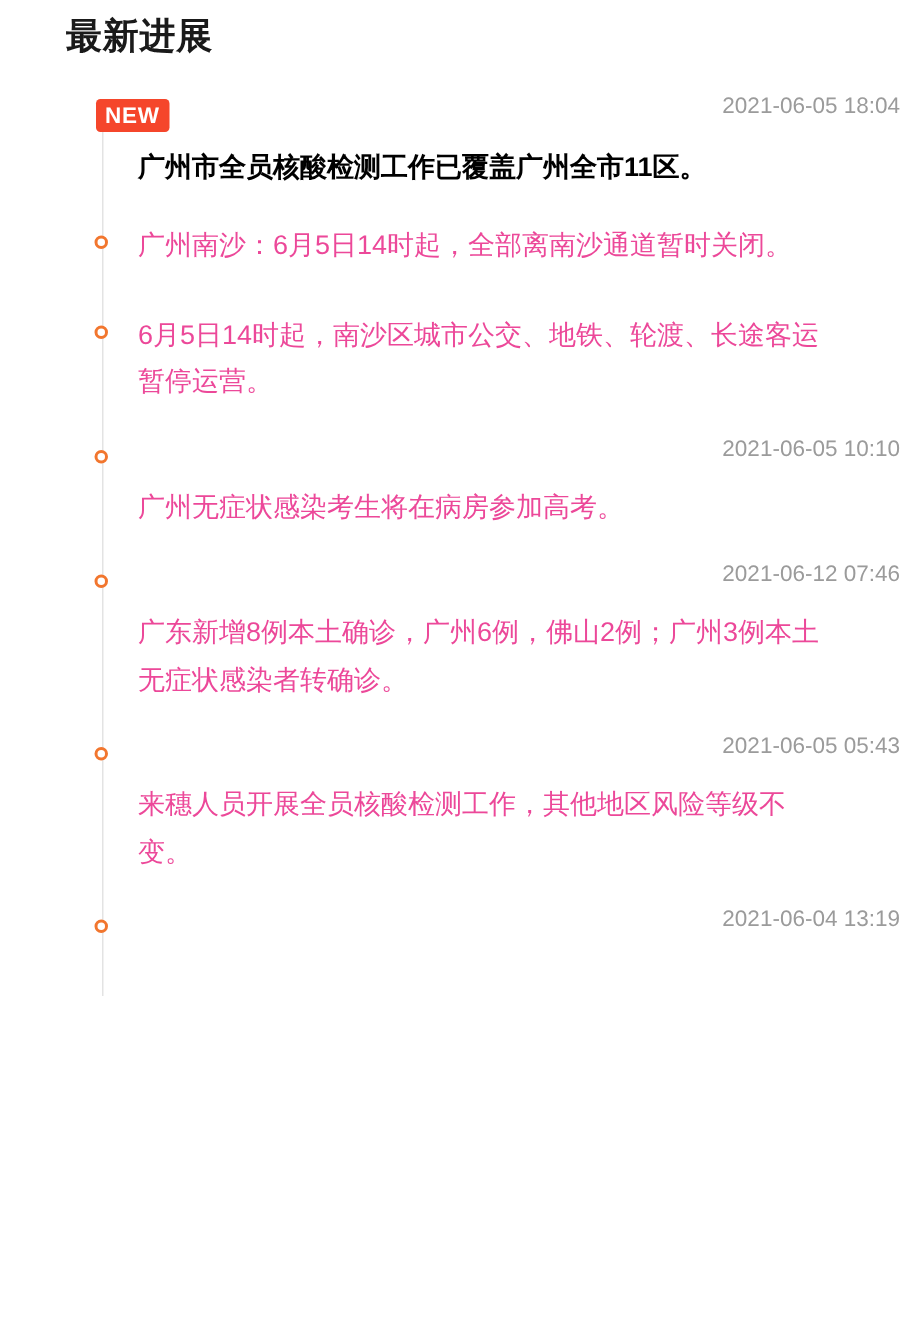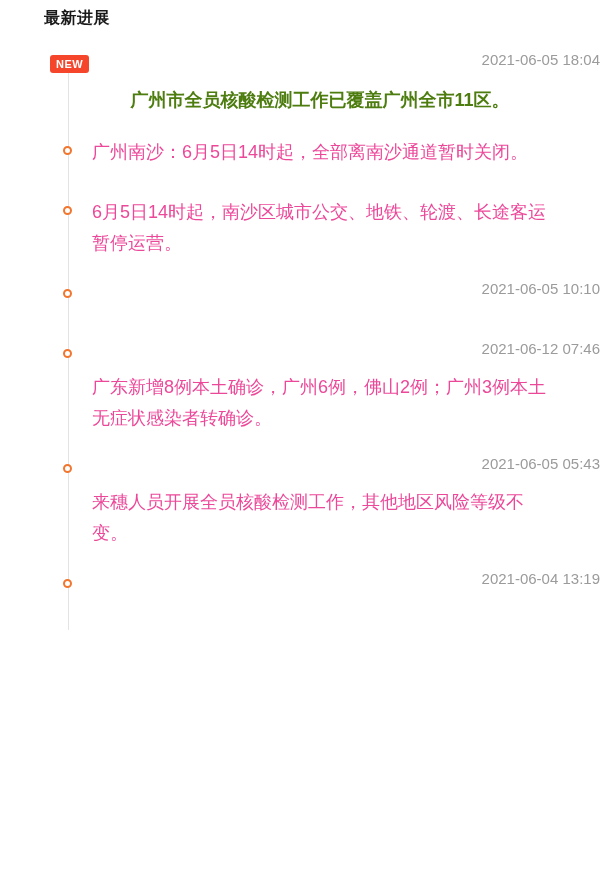--- a/index.html
+++ b/index.html
@@ -15,21 +15,21 @@
     overflow: hidden;
   }
   .page {
     position: relative;
     width: 600px;
     height: 883px;
     box-sizing: border-box;
     padding: 0;
   }
   .section-title {
-    font-size: 16px;
+    font-size: 24px;
     font-weight: bold;
     color: #1a1a1a;
     padding: 8px 0 0 44px;
     letter-spacing: 0.5px;
   }
   .timeline {
     position: relative;
     margin-top: 22px;
     padding-left: 44px;
   }
@@ -56,25 +56,25 @@
     top: 9px;
     width: 9px;
     height: 9px;
     border-radius: 50%;
     border: 2px solid #f2762e;
     background: #ffffff;
     box-sizing: border-box;
   }
   .badge-new {
     position: absolute;
-    left: 6px;
+    left: 20px;
     top: 4px;
     background: #f5462b;
     color: #ffffff;
-    font-size: 11px;
+    font-size: 15px;
     font-weight: bold;
     line-height: 1;
     padding: 4px 6px 3px 6px;
     border-radius: 3px;
     letter-spacing: 0.5px;
   }
   .tl-time {
     font-size: 15px;
     color: #9b9b9b;
     line-height: 1.2;
@@ -83,22 +83,21 @@
     text-align: right;
   }
   .tl-text {
     font-size: 18px;
     line-height: 1.75;
     color: #ec4899;
     padding-right: 52px;
   }
   .tl-item.is-new .tl-text {
     font-weight: bold;
-    color: #4d7c0f;
-    text-align: center;
+    color: #000000;
   }
   .tl-item.is-new .tl-time {
     margin-bottom: 16px;
   }
 </style>
 </head>
 <body>
 
 <div class="page">
 
@@ -114,20 +113,21 @@
         <span class="dot"></span>
         <div class="tl-text">广州南沙：6月5日14时起，全部离南沙通道暂时关闭。</div>
       </div>
       <div class="tl-item">
         <span class="dot"></span>
         <div class="tl-text">6月5日14时起，南沙区城市公交、地铁、轮渡、长途客运暂停运营。</div>
       </div>
       <div class="tl-item">
         <span class="dot"></span>
         <div class="tl-time">2021-06-05 10:10</div>
+        <div class="tl-text">广州无症状感染考生将在病房参加高考。</div>
       </div>
       <div class="tl-item">
         <span class="dot"></span>
         <div class="tl-time">2021-06-12 07:46</div>
         <div class="tl-text">广东新增8例本土确诊，广州6例，佛山2例；广州3例本土无症状感染者转确诊。</div>
       </div>
       <div class="tl-item">
         <span class="dot"></span>
         <div class="tl-time">2021-06-05 05:43</div>
         <div class="tl-text">来穗人员开展全员核酸检测工作，其他地区风险等级不变。</div>

